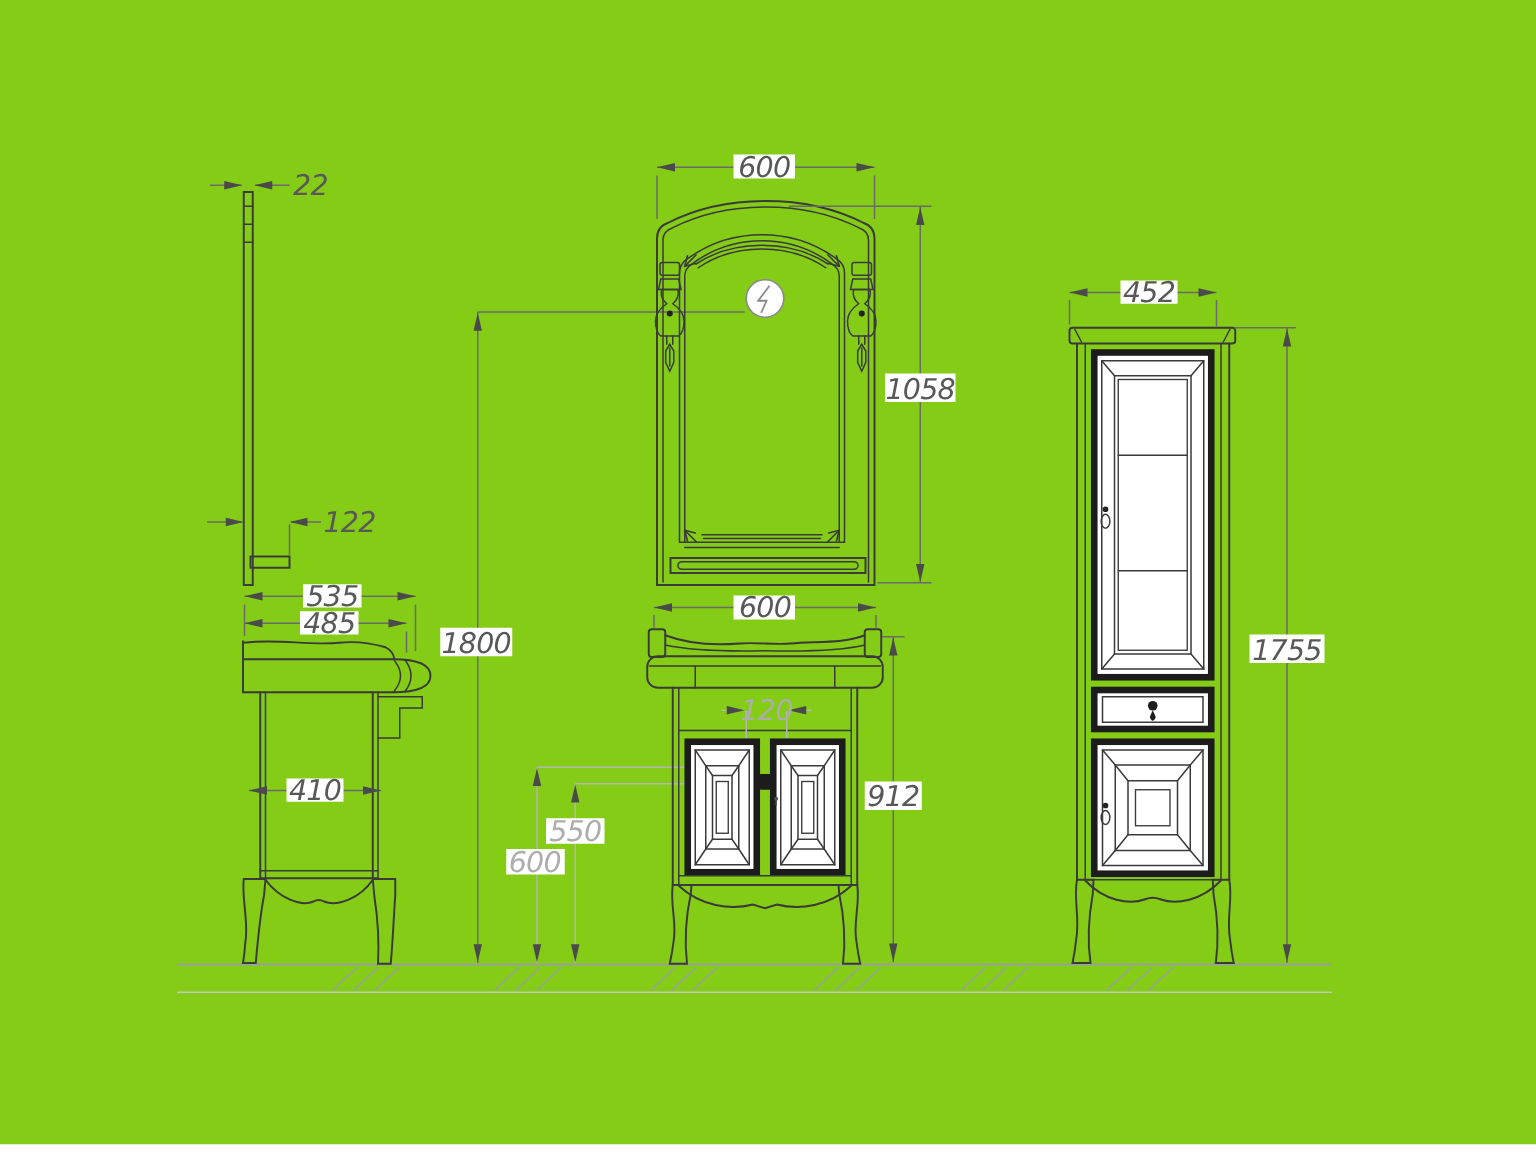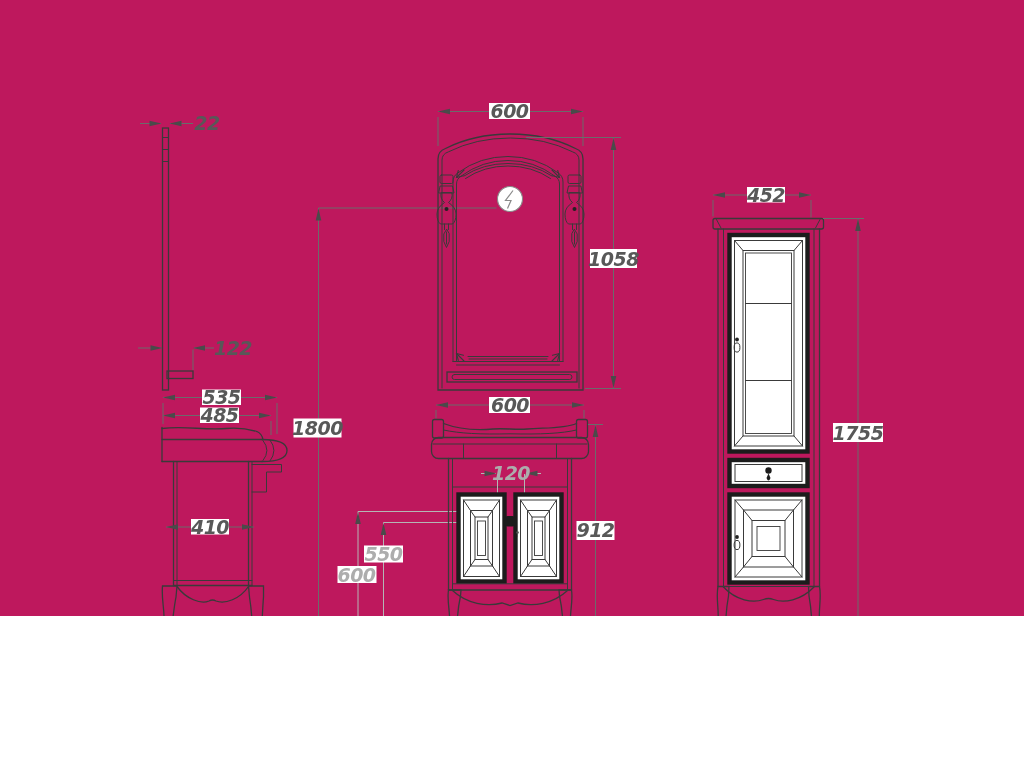--- a/index.html
+++ b/index.html
@@ -1,16 +1,16 @@
 <!DOCTYPE html>
 <html><head>
 <meta charset="utf-8">
 <style>
   html,body{margin:0;padding:0;background:#ffffff;}
-  .page{width:1024px;height:616px;position:relative;background:#be185d;overflow:hidden;font-weight:bold;}
+  .page{width:1024px;height:763px;position:relative;background:#84cc16;overflow:hidden;}
   svg{display:block;}
   .dim-text{font-family:"DejaVu Sans",sans-serif;font-style:italic;font-size:19px;fill:#585858;letter-spacing:-0.5px;}
   .dim-text-light{font-family:"DejaVu Sans",sans-serif;font-style:italic;font-size:19px;fill:#adadad;letter-spacing:-0.5px;}
   .ln{stroke:#3a3a3a;stroke-width:1.3;fill:none;stroke-linecap:round;}
   .lnt{stroke:#3a3a3a;stroke-width:1;fill:none;stroke-linecap:round;}
   .dk{stroke:#1c1c1c;stroke-width:4.4;fill:#fff;}
   .dim{stroke:#6b6b6b;stroke-width:1;fill:none;}
   .dimlt{stroke:#b5b5b5;stroke-width:1;fill:none;}
   .wht{fill:#fff;stroke:none;}
   .ah{fill:#4a4a4a;stroke:none;}

